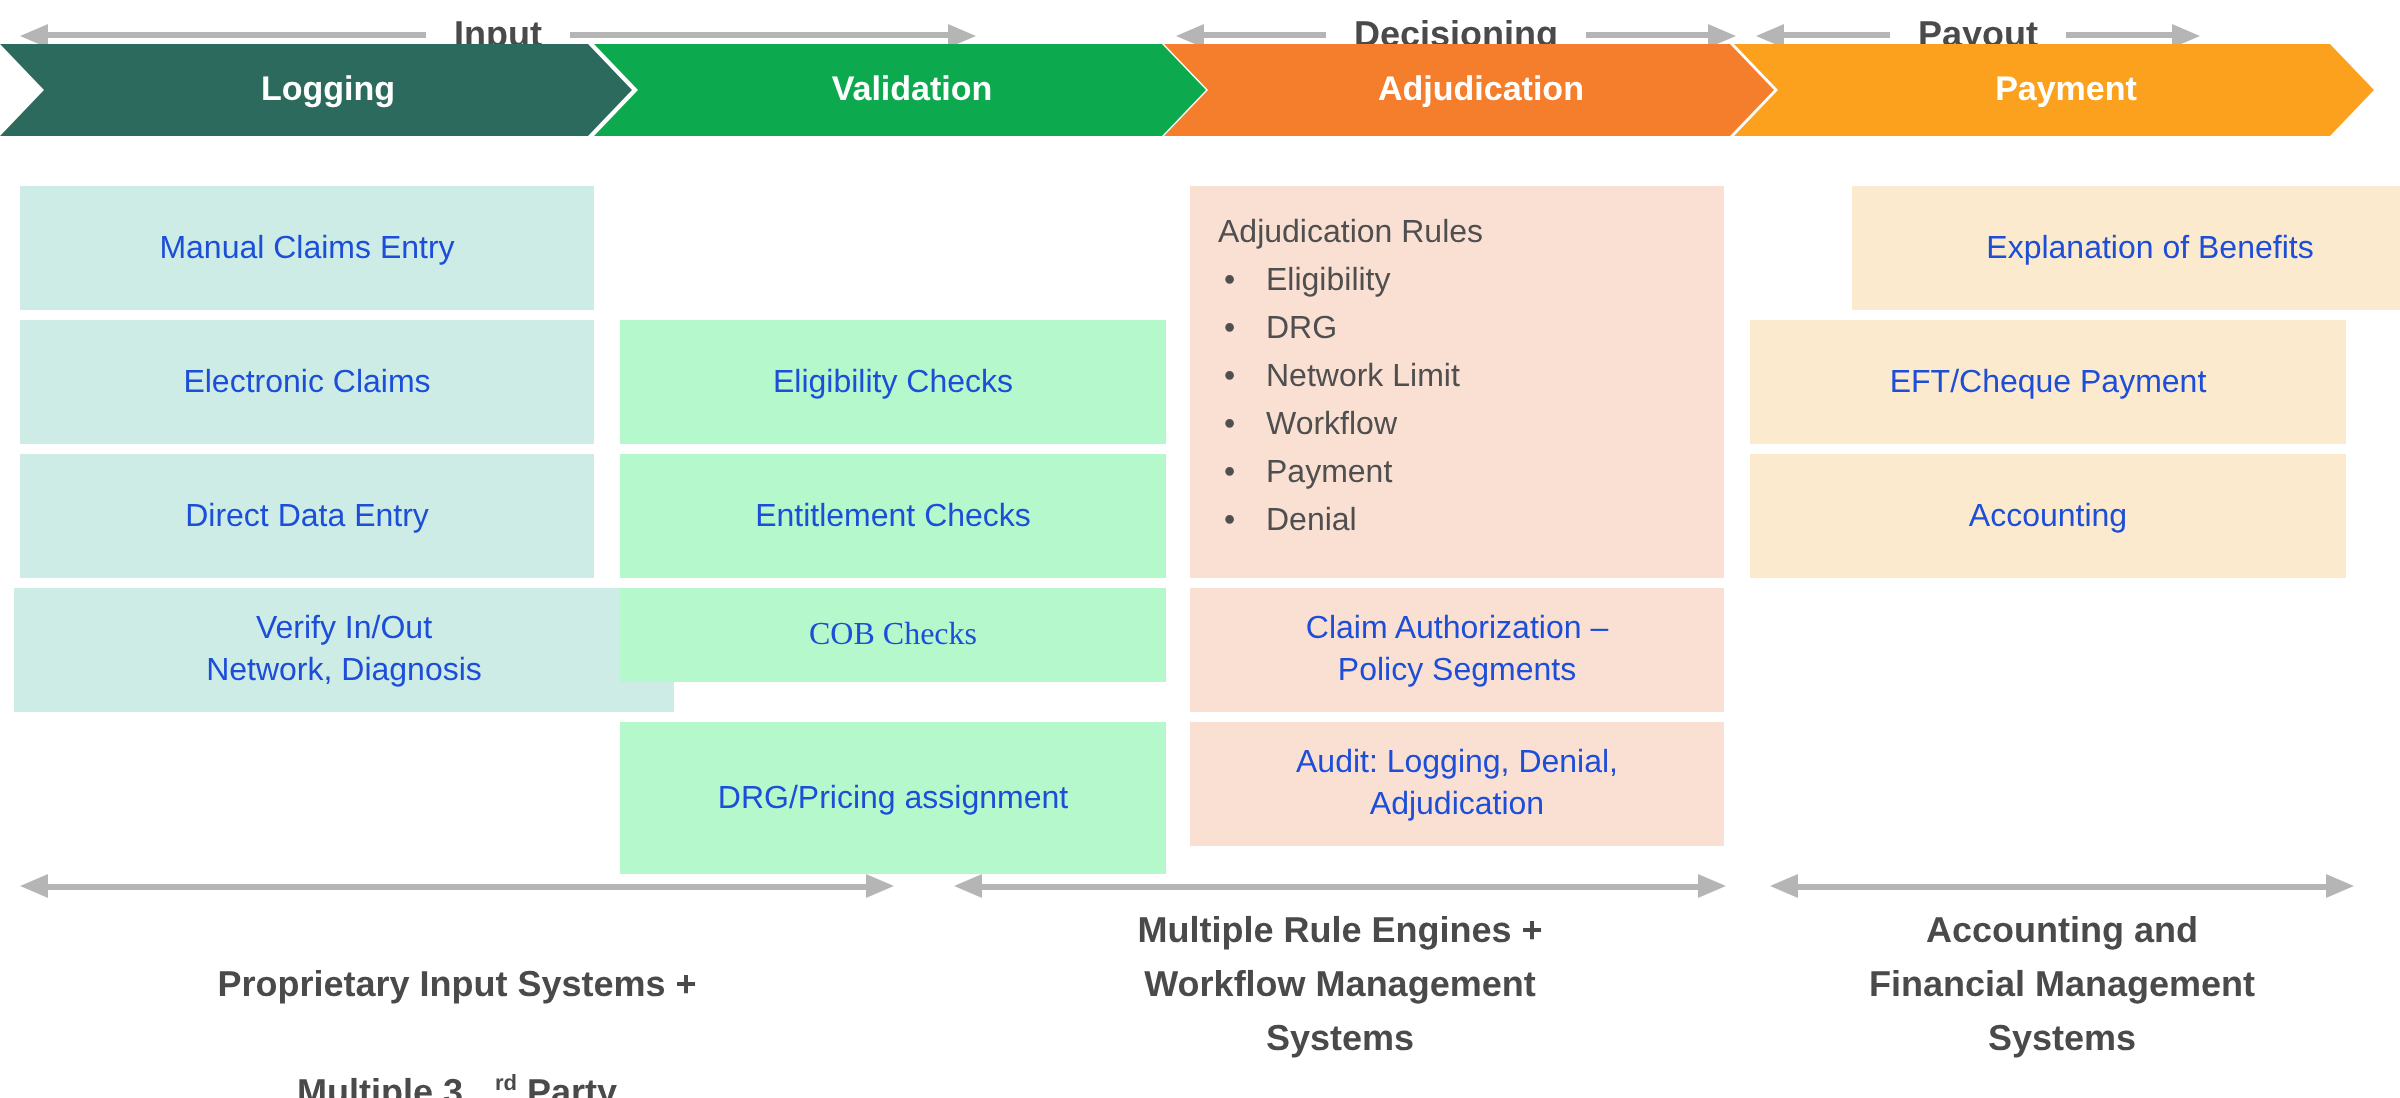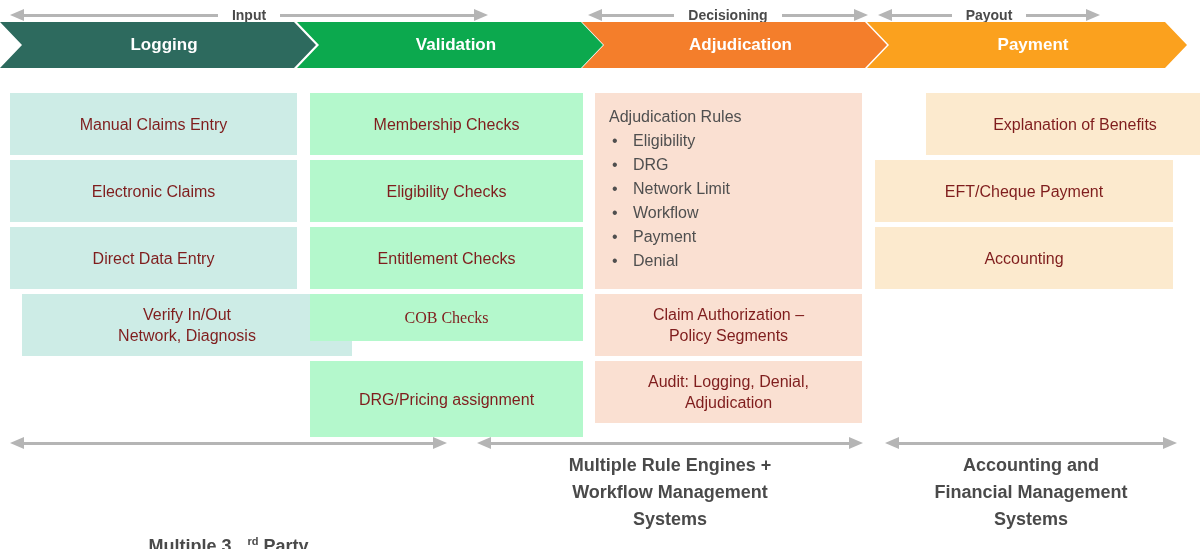--- a/index.html
+++ b/index.html
@@ -2,37 +2,37 @@
 <html><head>
 <meta charset="utf-8">
 <style>
   html,body{margin:0;padding:0;background:#ffffff;}
   body{font-family:"Liberation Sans",sans-serif;}
   .canvas{position:relative;width:1200px;height:549px;background:#ffffff;overflow:hidden;}
 
   
   .harrow{position:absolute;display:flex;align-items:center;}
   .harrow .line{flex:1;height:3px;background:#b5b5b5;}
-  .harrow .label{margin:0 14px;font-weight:bold;font-size:14px;color:#4a4a4a;white-space:nowrap;}
+  .harrow .label{margin:0 14px;font-weight:bold;font-size:18px;color:#4a4a4a;white-space:nowrap;}
   .ah{width:0;height:0;border-top:6px solid transparent;border-bottom:6px solid transparent;flex:none;}
   .ah.left{border-right:14px solid #b5b5b5;}
   .ah.right{border-left:14px solid #b5b5b5;}
 
   
   .chevron{position:absolute;top:22px;height:46px;display:flex;align-items:center;justify-content:center;
     color:#ffffff;font-weight:bold;font-size:17px;box-sizing:border-box;padding-left:12px;
     clip-path:polygon(0 0,calc(100% - 22px) 0,100% 50%,calc(100% - 22px) 100%,0 100%,22px 50%);}
   .chev-logging{left:0;width:316px;background:#2d6a5e;}
   .chev-validation{left:297px;width:306px;background:#0ca94e;}
   .chev-adjudication{left:582px;width:305px;background:#f47e2b;}
   .chev-payment{left:867px;width:320px;background:#fba11e;}
 
   
   .box{position:absolute;display:flex;align-items:center;justify-content:center;text-align:center;
-    font-size:16px;line-height:21px;color:#7f1d1d;white-space:pre-line;box-sizing:border-box;padding:0 6px;}
+    font-size:16px;line-height:21px;color:#1d4ed8;white-space:pre-line;box-sizing:border-box;padding:0 6px;}
   .b-teal{background:#cdece6;}
   .b-green{background:#b4f8cc;}
   .b-peach{background:#fae0d2;}
   .b-cream{background:#fceace;}
 
   
   .rules-box{position:absolute;box-sizing:border-box;font-size:16px;color:#4f4f4f;padding:12px 8px 0 14px;}
   .rules-title{line-height:24px;}
   .bullet-row{display:flex;line-height:24px;}
   .bullet-marker{flex:none;width:24px;padding-left:3px;box-sizing:border-box;}
@@ -78,24 +78,23 @@
   <div class="chevron chev-adjudication">
     <span>Adjudication</span>
   </div>
   <div class="chevron chev-payment">
     <span>Payment</span>
   </div>
 
   <div class="box b-teal" style="left:10px;top:93px;width:287px;height:62px;">Manual Claims Entry</div>
   <div class="box b-teal" style="left:10px;top:160px;width:287px;height:62px;">Electronic Claims</div>
   <div class="box b-teal" style="left:10px;top:227px;width:287px;height:62px;">Direct Data Entry</div>
-  <div class="box b-teal" style="left:22px;top:294px;width:330px;height:62px;">Verify In/Out
+  <div class="box b-teal" style="left:7px;top:294px;width:330px;height:62px;">Verify In/Out
 Network, Diagnosis</div>
 
-  <div class="box b-green" style="left:310px;top:93px;width:273px;height:62px;">Membership Checks</div>
   <div class="box b-green" style="left:310px;top:160px;width:273px;height:62px;">Eligibility Checks</div>
   <div class="box b-green" style="left:310px;top:227px;width:273px;height:62px;">Entitlement Checks</div>
   <div class="box b-green" style="left:310px;top:294px;width:273px;height:47px;font-family:Liberation Serif, serif;">COB Checks</div>
   <div class="box b-green" style="left:310px;top:361px;width:273px;height:76px;">DRG/Pricing assignment</div>
 
   <div class="rules-box b-peach" style="left:595px;top:93px;width:267px;height:196px;">
     <div class="rules-title">Adjudication Rules</div>
     <div class="bullet-row">
       <span class="bullet-marker">•</span>
       <span>Eligibility</span>
@@ -140,21 +139,21 @@
     <span class="line"></span>
     <span class="ah right"></span>
   </div>
   <div class="harrow" style="left:885px;top:437px;width:292px;">
     <span class="ah left"></span>
     <span class="line"></span>
     <span class="ah right"></span>
   </div>
 
   <div class="bottom-label" style="left:10px;width:437px;">
-    <br>
+    <span>Proprietary Input Systems +</span><br>
     <span>Multiple 3</span><sup>rd</sup><span> Party</span><br>
     
   </div>
   <div class="bottom-label" style="left:477px;width:386px;">Multiple Rule Engines +
 Workflow Management
 Systems</div>
   <div class="bottom-label" style="left:885px;width:292px;">Accounting and
 Financial Management
 Systems</div>
 

